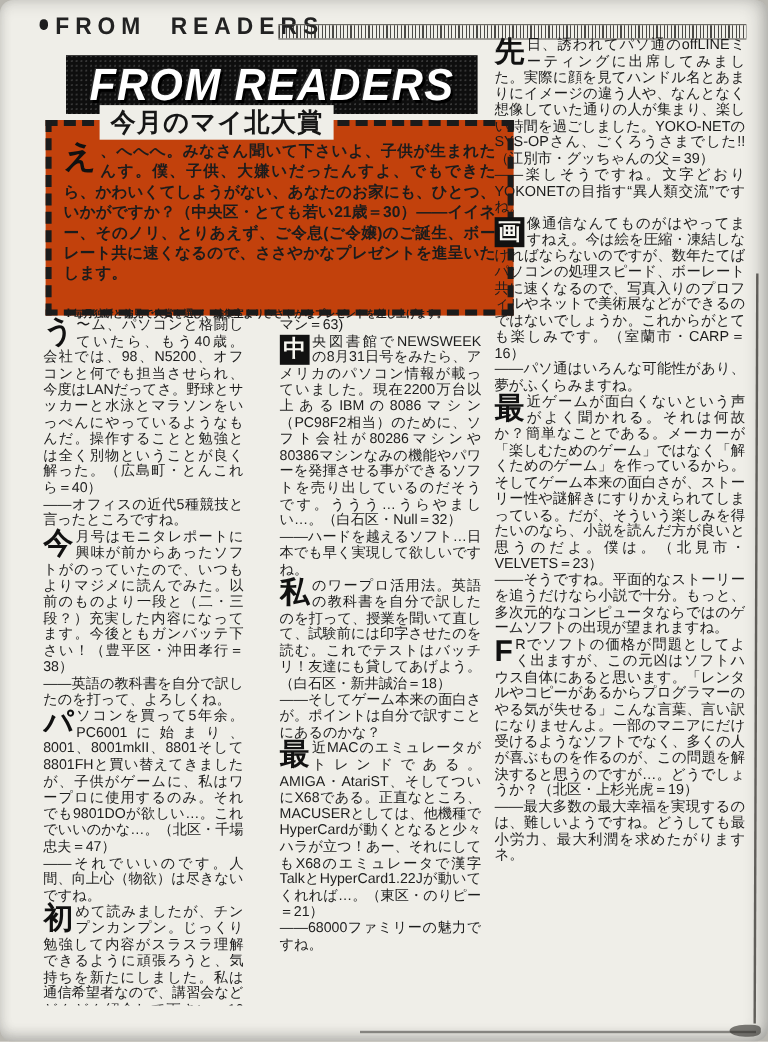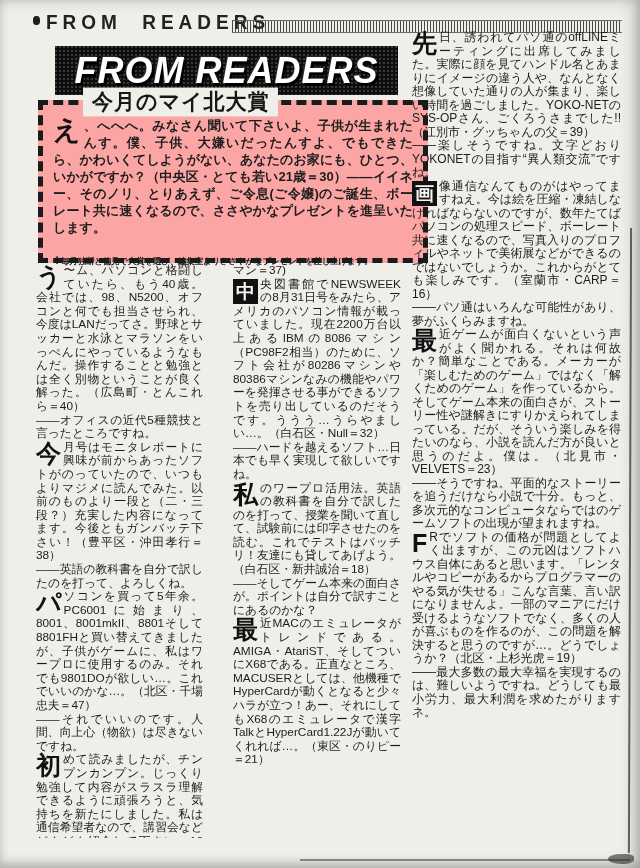--- a/index.html
+++ b/index.html
@@ -6,20 +6,21 @@
   body{
     width:640px;height:868px;position:relative;
     background:#b9b7b0;
     font-family:"Liberation Sans","DejaVu Sans",sans-serif;
   }
   .page{
     position:absolute;left:0;top:0;width:640px;height:868px;overflow:hidden;
     background:#efeee8;
     box-shadow:inset -6px 0 14px rgba(40,40,40,.25), inset 0 -5px 10px rgba(40,40,40,.18);
     color:#1c1c1c;
+    border-radius:11px;
   }
   
   .running-head{
     position:absolute;left:46px;top:12px;
     font-size:19px;font-weight:700;letter-spacing:5px;word-spacing:10px;
     color:#222;transform:scaleY(1.05);
   }
   .corner-dot{
     position:absolute;left:33px;top:16px;width:7px;height:9px;background:#1d1d1d;border-radius:45%;
   }
@@ -38,21 +39,21 @@
   }
   .banner-text{
     font-style:italic;font-weight:700;font-size:36px;letter-spacing:1px;
     color:#ffffff;white-space:nowrap;
     text-shadow:2px 2px 0 #000, -1px -1px 0 #2a2a2a;
     transform:scaleY(1.04);
   }
   
   .award-box{
     position:absolute;left:38px;top:100px;width:360px;height:142px;
-    border:5px dashed #1b1b1b;background:#fca5a5;
+    border:5px dashed #1b1b1b;background:#c2410c;
     padding:8px 10px 3px 10px;
   }
   .award-heading{
     position:absolute;top:-17px;left:40px;background:#efeee8;
     padding:0 9px;font-size:21px;font-weight:700;letter-spacing:1px;color:#161616;
     transform:scaleY(1.03);white-space:nowrap;
   }
   .award-body{
     font-size:13px;line-height:17px;text-align:justify;margin:4px 0 0 0;
     font-weight:600;
@@ -121,26 +122,27 @@
   <div class="col col-left" id="col-0">
       <p class="blk letter"><span class="dropcap">う</span>〜ム、パソコンと格闘していたら、もう40歳。　会社では、98、N5200、オフコンと何でも担当させられ、今度はLANだってさ。野球とサッカーと水泳とマラソンをいっぺんにやっているようなもんだ。操作することと勉強とは全く別物ということが良く解った。（広島町・とんこれら＝40）</p>
       <p class="blk reply">――オフィスの近代5種競技と言ったところですね。</p>
       <p class="blk letter"><span class="dropcap">今</span>月号はモニタレポートに興味が前からあったソフトがのっていたので、いつもよりマジメに読んでみた。以前のものより一段と（二・三段？）充実した内容になってます。今後ともガンバッテ下さい！（豊平区・沖田孝行＝38）</p>
       <p class="blk reply">――英語の教科書を自分で訳したのを打って、よろしくね。</p>
       <p class="blk letter"><span class="dropcap">パ</span>ソコンを買って5年余。PC6001に始まり、8001、8001mkII、8801そして8801FHと買い替えてきましたが、子供がゲームに、私はワープロに使用するのみ。それでも9801DOが欲しい…。これでいいのかな…。（北区・千場忠夫＝47）</p>
       <p class="blk reply">――それでいいのです。人間、向上心（物欲）は尽きないですね。</p>
       <p class="blk letter"><span class="dropcap">初</span>めて読みましたが、チンプンカンプン。じっくり勉強して内容がスラスラ理解できるように頑張ろうと、気持ちを新たにしました。私は通信希望者なので、講習会などどんどん紹介して下さい。10月22日には是非参加したいと思っています。（豊平区・永遠のキャリアウー</p>
     </div>
   <div class="col col-mid" id="col-1">
-      <p class="blk cont">マン＝37)</p>
+      <p class="blk cont">マン＝63)</p>
       <p class="blk letter"><span class="dropcap rev">中</span>央図書館でNEWSWEEKの8月31日号をみたら、アメリカのパソコン情報が載っていました。現在2200万台以上あるIBMの8086マシン（PC98F2相当）のために、ソフト会社が80286マシンや80386マシンなみの機能やパワーを発揮させる事ができるソフトを売り出しているのだそうです。ううう…うらやましい…。（白石区・Null＝32）</p>
       <p class="blk reply">――ハードを越えるソフト…日本でも早く実現して欲しいですね。</p>
       <p class="blk letter"><span class="dropcap">私</span>のワープロ活用法。英語の教科書を自分で訳したのを打って、授業を聞いて直して、試験前には印字させたのを読む。これでテストはバッチリ！友達にも貸してあげよう。（白石区・新井誠治＝18）</p>
       <p class="blk reply">――そしてゲーム本来の面白さが。ポイントは自分で訳すことにあるのかな？</p>
       <p class="blk letter"><span class="dropcap">最</span>近MACのエミュレータがトレンドである。AMIGA・AtariST、そしてついにX68である。正直なところ、MACUSERとしては、他機種でHyperCardが動くとなると少々ハラが立つ！あー、それにしてもX68のエミュレータで漢字TalkとHyperCard1.22Jが動いてくれれば…。（東区・のりピー＝21）</p>
+      <p class="blk reply">――68000ファミリーの魅力ですね。</p>
     </div>
   <div class="col col-right" id="col-2">
       <p class="blk letter"><span class="dropcap">先</span>日、誘われてパソ通のoffLINEミーティングに出席してみました。実際に顔を見てハンドル名とあまりにイメージの違う人や、なんとなく想像していた通りの人が集まり、楽しい時間を過ごしました。YOKO-NETのSYS-OPさん、ごくろうさまでした!!（江別市・グッちゃんの父＝39）</p>
       <p class="blk reply">――楽しそうですね。文字どおりYOKONETの目指す“異人類交流”ですね。</p>
       <p class="blk letter"><span class="dropcap rev">画</span>像通信なんてものがはやってますねえ。今は絵を圧縮・凍結しなければならないのですが、数年たてばパソコンの処理スピード、ボーレート共に速くなるので、写真入りのプロフィルやネットで美術展などができるのではないでしょうか。これからがとても楽しみです。（室蘭市・CARP＝16）</p>
       <p class="blk reply">――パソ通はいろんな可能性があり、夢がふくらみますね。</p>
       <p class="blk letter"><span class="dropcap">最</span>近ゲームが面白くないという声がよく聞かれる。それは何故か？簡単なことである。メーカーが「楽しむためのゲーム」ではなく「解くためのゲーム」を作っているから。そしてゲーム本来の面白さが、ストーリー性や謎解きにすりかえられてしまっている。だが、そういう楽しみを得たいのなら、小説を読んだ方が良いと思うのだよ。僕は。（北見市・VELVETS＝23）</p>
       <p class="blk reply">――そうですね。平面的なストーリーを追うだけなら小説で十分。もっと、多次元的なコンピュータならではのゲームソフトの出現が望まれますね。</p>
       <p class="blk letter"><span class="dropcap">F</span>Rでソフトの価格が問題としてよく出ますが、この元凶はソフトハウス自体にあると思います。「レンタルやコピーがあるからプログラマーのやる気が失せる」こんな言葉、言い訳になりませんよ。一部のマニアにだけ受けるようなソフトでなく、多くの人が喜ぶものを作るのが、この問題を解決すると思うのですが…。どうでしょうか？（北区・上杉光虎＝19）</p>
       <p class="blk reply">――最大多数の最大幸福を実現するのは、難しいようですね。どうしても最小労力、最大利潤を求めたがりますネ。</p>

